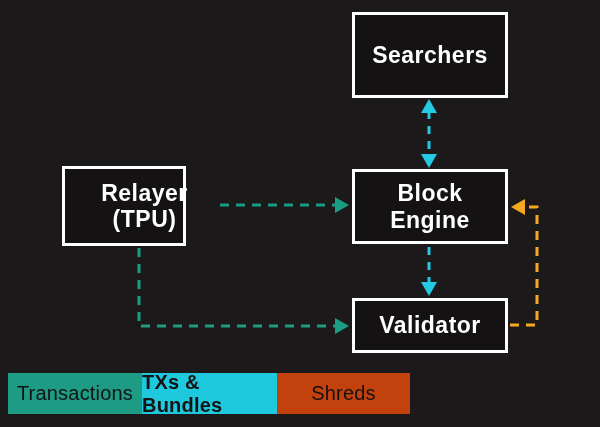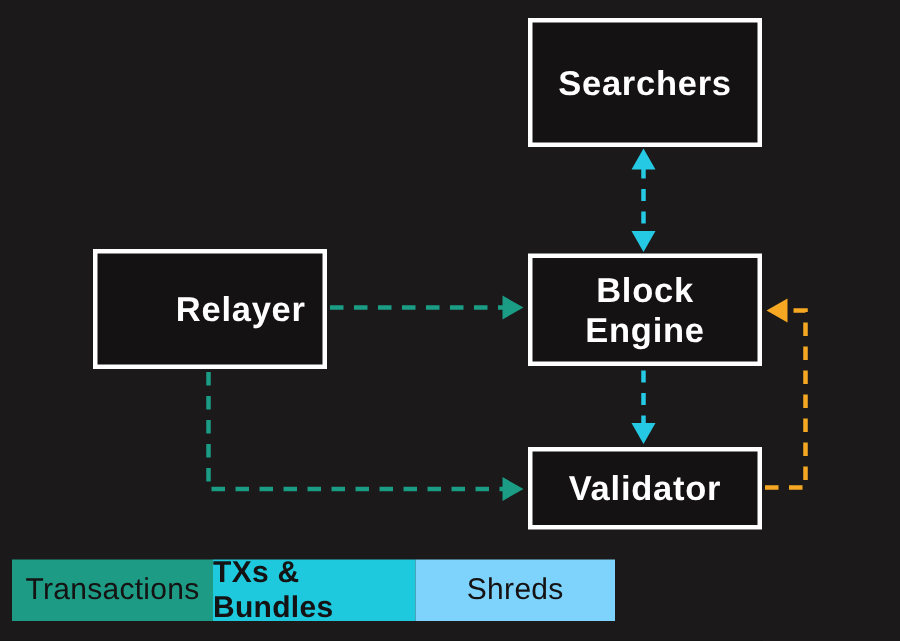--- a/index.html
+++ b/index.html
@@ -25,21 +25,21 @@
     justify-content: center;
     color: #ffffff;
     font-weight: bold;
     font-size: 23px;
     line-height: 1.15;
     text-align: center;
     letter-spacing: 0.5px;
   }
   .node .ln { display: block; }
   #node-searchers   { left: 352px; top: 12px;  width: 156px; height: 86px; }
-  #node-relayer     { left: 62px;  top: 166px; width: 156px; height: 80px; padding-left: 41px; }
+  #node-relayer     { left: 62px;  top: 166px; width: 124px; height: 80px; padding-left: 41px; }
   #node-blockengine { left: 352px; top: 169px; width: 156px; height: 75px; }
   #node-validator   { left: 352px; top: 298px; width: 156px; height: 55px; }
   svg.wires {
     position: absolute;
     left: 0; top: 0;
     width: 600px; height: 427px;
     pointer-events: none;
   }
   .legend {
     position: absolute;
@@ -93,36 +93,37 @@
       <polygon points="511,207 525,199 525,215" fill="#f7a823"></polygon>
     </g>
   </svg>
 
   <div class="node" id="node-searchers">
     <span class="ln">Searchers</span>
   </div>
 
   <div class="node" id="node-relayer">
     <span class="ln">Relayer</span>
+    <span class="ln">(TPU)</span>
   </div>
 
   <div class="node" id="node-validator">
     <span class="ln">Validator</span>
   </div>
 
   <div class="node" id="node-blockengine">
     <span class="ln">Block</span>
     <span class="ln">Engine</span>
   </div>
 
   <div class="legend">
     <div class="legend-item seg-0" style="background: rgb(29, 155, 132);">
       <span>Transactions</span>
     </div>
     <div class="legend-item seg-1" style="background: rgb(30, 201, 221);">
       <span>TXs &amp; Bundles</span>
     </div>
-    <div class="legend-item seg-2" style="background: #7dd3fc;">
+    <div class="legend-item seg-2" style="background: #c2410c;">
       <span>Shreds</span>
     </div>
   </div>
 
 </div>
 
 </body></html>

